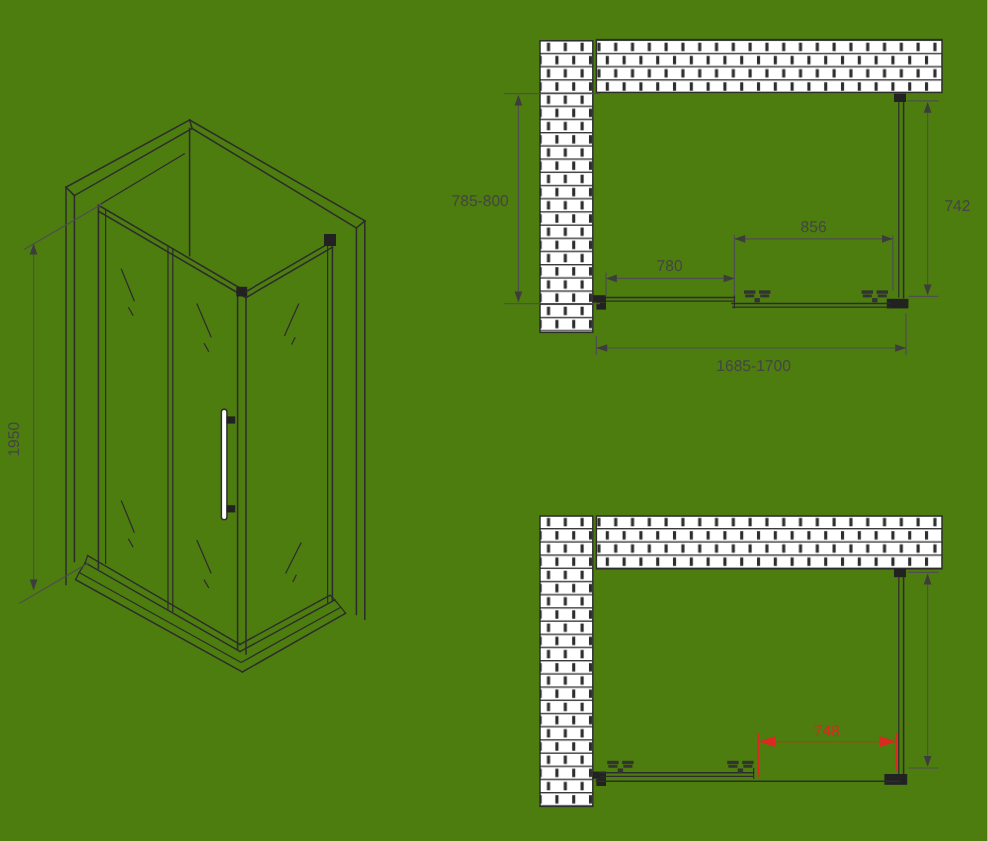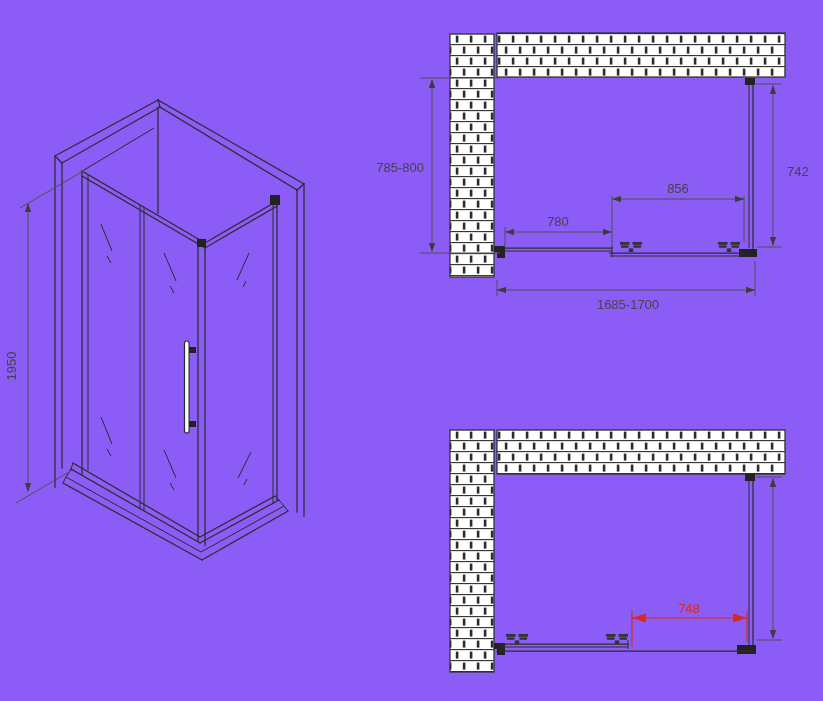--- a/index.html
+++ b/index.html
@@ -1,16 +1,16 @@
 <!DOCTYPE html>
 <html><head>
 <meta charset="utf-8">
 <style>
   html,body{margin:0;padding:0;background:#ffffff;}
-  .canvas{position:relative;width:823px;height:701px;background:#8b5cf6;overflow:hidden;
+  .canvas{position:relative;width:823px;height:701px;background:#4d7c0f;overflow:hidden;
           font-family:"Liberation Sans", sans-serif;}
   svg{position:absolute;left:0;top:0;}
   text{font-family:"Liberation Sans", sans-serif;font-size:13px;fill:#454545;}
   .struct{stroke:#2c2c2c;stroke-width:1.25;fill:none;stroke-linecap:square;}
   .thin{stroke:#2c2c2c;stroke-width:1;fill:none;}
   .dim{stroke:#4f4f4f;stroke-width:1;fill:none;}
   .arrow{fill:#3d3d3d;stroke:none;}
   .dark{fill:#222;stroke:none;}
   .red-line{stroke:#d92921;stroke-width:1.2;fill:none;}
   .red-arrow{fill:#d92921;stroke:none;}

